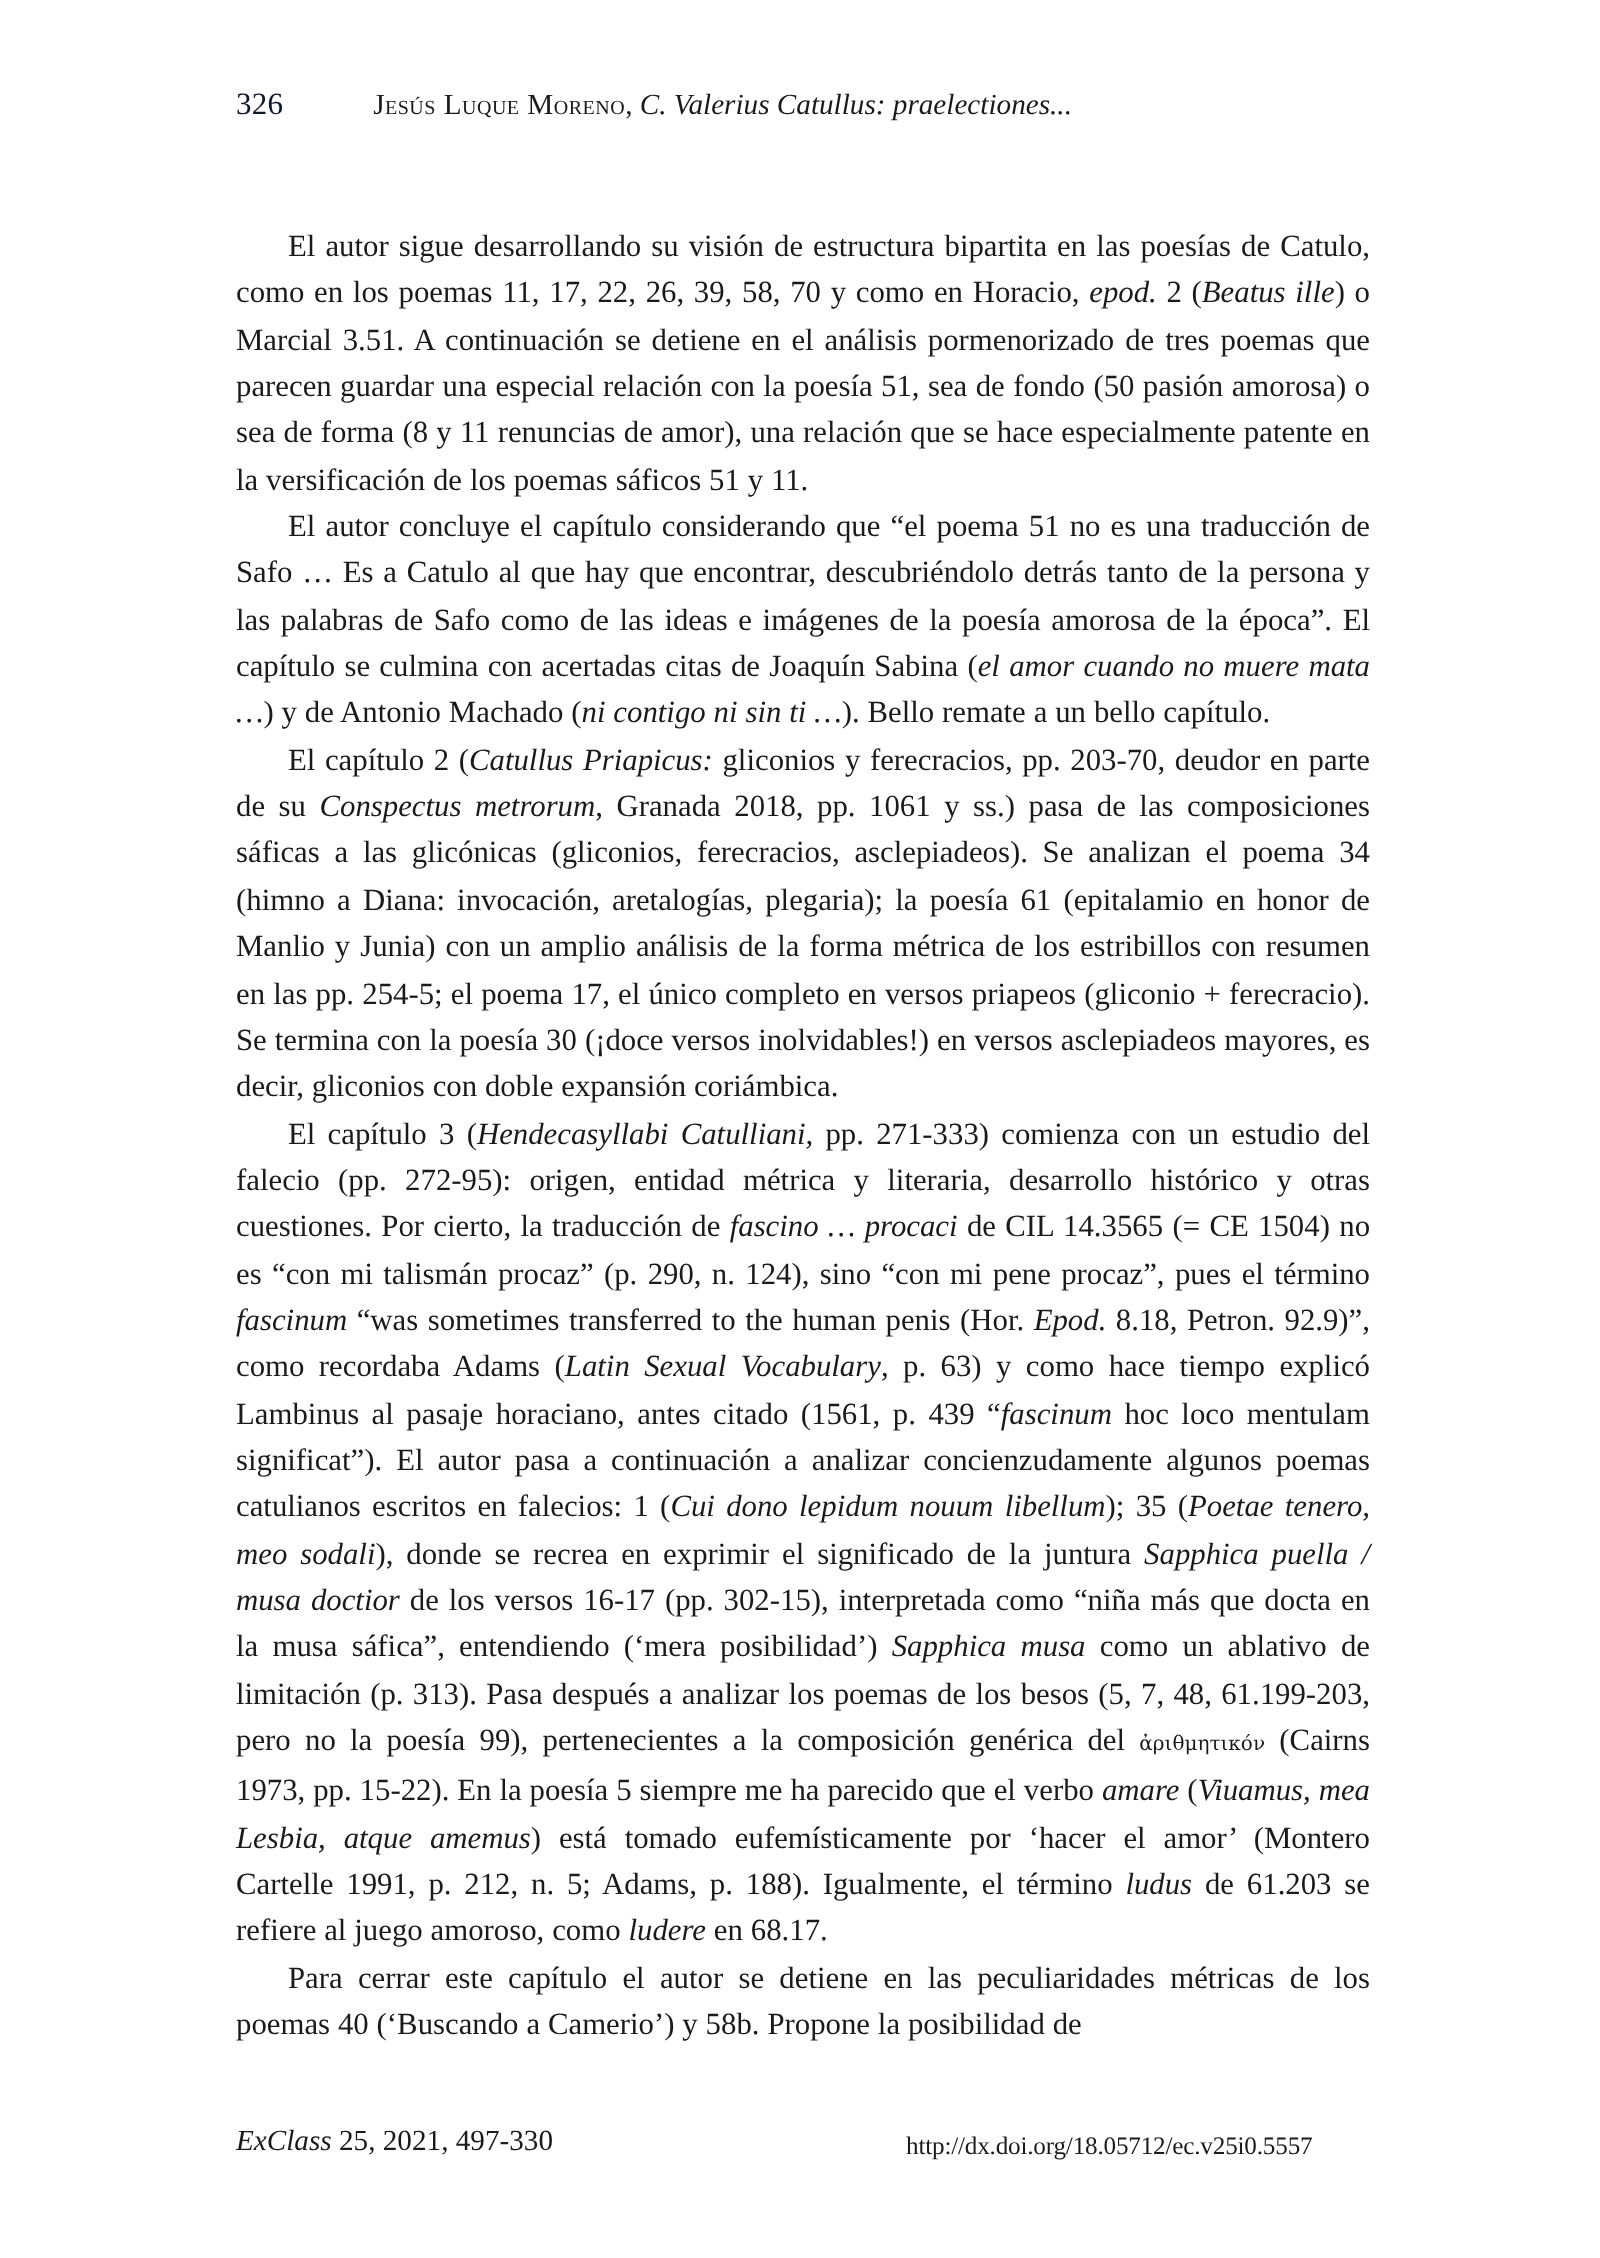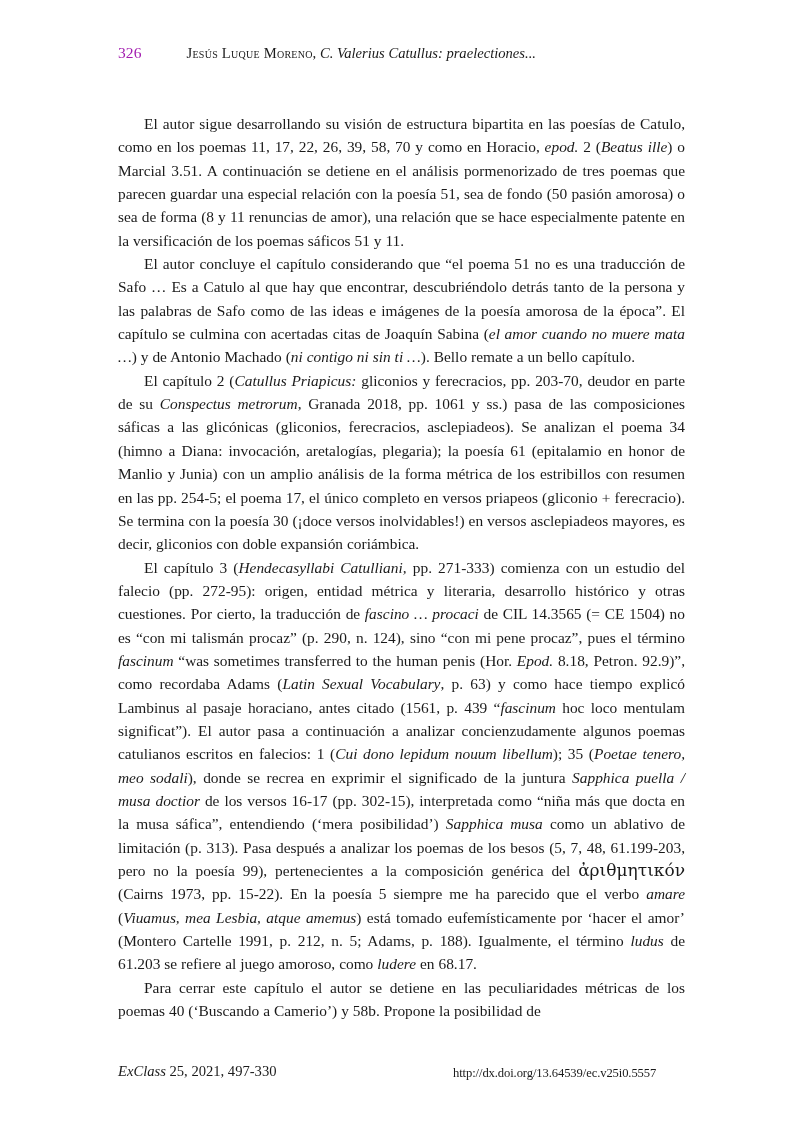--- a/index.html
+++ b/index.html
@@ -24,21 +24,21 @@
     top: 44px;
     width: 567px;
     height: 22px;
     display: flex;
     align-items: baseline;
     white-space: nowrap;
   }
   .folio {
     font-size: 15.5px;
     letter-spacing: 0.1px;
-    color: #a21caf;
+    color: #0f172a;
   }
   .head-title {
     margin-left: 45px;
     font-size: 14.6px;
     color: #1a1a1a;
     white-space: nowrap;
   }
   .smallcaps {
     font-variant: small-caps;
     letter-spacing: 0.25px;
@@ -60,21 +60,21 @@
     line-height: 23.35px;
     text-align: justify;
     text-indent: 26px;
     hyphens: none;
     word-spacing: 0.1px;
   }
   .para i, .para em {
   }
   .grk {
     font-family: "DejaVu Serif", "Liberation Serif", serif;
-    font-size: 17px;
+    font-size: 10px;
   }
 
   
   .footer {
     position: absolute;
     left: 118px;
     top: 1063px;
     width: 567px;
     height: 20px;
   }
@@ -110,16 +110,16 @@
   <div class="textblock">
     <p class="para"><span>El autor sigue desarrollando su visión de estructura bipartita en las poesías de Catulo, como en los poemas 11, 17, 22, 26, 39, 58, 70 y como en Horacio, </span><i>epod.</i><span> 2 (</span><i>Beatus ille</i><span>) o Marcial 3.51. A continuación se detiene en el análisis pormenorizado de tres poemas que parecen guardar una especial relación con la poesía 51, sea de fondo (50 pasión amorosa) o sea de forma (8 y 11 renuncias de amor), una relación que se hace especialmente patente en la versificación de los poemas sáficos 51 y 11.</span></p>
     <p class="para"><span>El autor concluye el capítulo considerando que “el poema 51 no es una traducción de Safo … Es a Catulo al que hay que encontrar, descubriéndolo detrás tanto de la persona y las palabras de Safo como de las ideas e imágenes de la poesía amorosa de la época”. El capítulo se culmina con acertadas citas de Joaquín Sabina (</span><i>el amor cuando no muere mata …</i><span>) y de Antonio Machado (</span><i>ni contigo ni sin ti …</i><span>). Bello remate a un bello capítulo.</span></p>
     <p class="para"><span>El capítulo 2 (</span><i>Catullus Priapicus:</i><span> gliconios y ferecracios, pp. 203-70, deudor en parte de su </span><i>Conspectus metrorum</i><span>, Granada 2018, pp. 1061 y ss.) pasa de las composiciones sáficas a las glicónicas (gliconios, ferecracios, asclepiadeos). Se analizan el poema 34 (himno a Diana: invocación, aretalogías, plegaria); la poesía 61 (epitalamio en honor de Manlio y Junia) con un amplio análisis de la forma métrica de los estribillos con resumen en las pp. 254-5; el poema 17, el único completo en versos priapeos (gliconio + ferecracio). Se termina con la poesía 30 (¡doce versos inolvidables!) en versos asclepiadeos mayores, es decir, gliconios con doble expansión coriámbica.</span></p>
     <p class="para"><span>El capítulo 3 (</span><i>Hendecasyllabi Catulliani,</i><span> pp. 271-333) comienza con un estudio del falecio (pp. 272-95): origen, entidad métrica y literaria, desarrollo histórico y otras cuestiones. Por cierto, la traducción de </span><i>fascino … procaci</i><span> de CIL 14.3565 (= CE 1504) no es “con mi talismán procaz” (p. 290, n. 124), sino “con mi pene procaz”, pues el término </span><i>fascinum</i><span> “was sometimes transferred to the human penis (Hor. </span><i>Epod.</i><span> 8.18, Petron. 92.9)”, como recordaba Adams (</span><i>Latin Sexual Vocabulary</i><span>, p. 63) y como hace tiempo explicó Lambinus al pasaje horaciano, antes citado (1561, p. 439 “</span><i>fascinum</i><span> hoc loco mentulam significat”). El autor pasa a continuación a analizar concienzudamente algunos poemas catulianos escritos en falecios: 1 (</span><i>Cui dono lepidum nouum libellum</i><span>); 35 (</span><i>Poetae tenero, meo sodali</i><span>), donde se recrea en exprimir el significado de la juntura </span><i>Sapphica puella / musa doctior</i><span> de los versos 16-17 (pp. 302-15), interpretada como “niña más que docta en la musa sáfica”, entendiendo (‘mera posibilidad’) </span><i>Sapphica musa</i><span> como un ablativo de limitación (p. 313). Pasa después a analizar los poemas de los besos (5, 7, 48, 61.199-203, pero no la poesía 99), pertenecientes a la composición genérica del </span><span class="grk">ἀριθμητικόν</span><span> (Cairns 1973, pp. 15-22). En la poesía 5 siempre me ha parecido que el verbo </span><i>amare</i><span> (</span><i>Viuamus, mea Lesbia, atque amemus</i><span>) está tomado eufemísticamente por ‘hacer el amor’ (Montero Cartelle 1991, p. 212, n. 5; Adams, p. 188). Igualmente, el término </span><i>ludus</i><span> de 61.203 se refiere al juego amoroso, como </span><i>ludere</i><span> en 68.17.</span></p>
     <p class="para"><span>Para cerrar este capítulo el autor se detiene en las peculiaridades métricas de los poemas 40 (‘Buscando a Camerio’) y 58b. Propone la posibilidad de</span></p>
   </div>
 
   <div class="footer">
     <span class="footer-left"><i>ExClass</i><span> 25, 2021, 497-330</span></span>
-    <span class="footer-right">http://dx.doi.org/13.64539/ec.v25i0.5557</span>
+    <span class="footer-right">http://dx.doi.org/18.05712/ec.v25i0.5557</span>
   </div>
 
 </div>
 
 </body></html>

